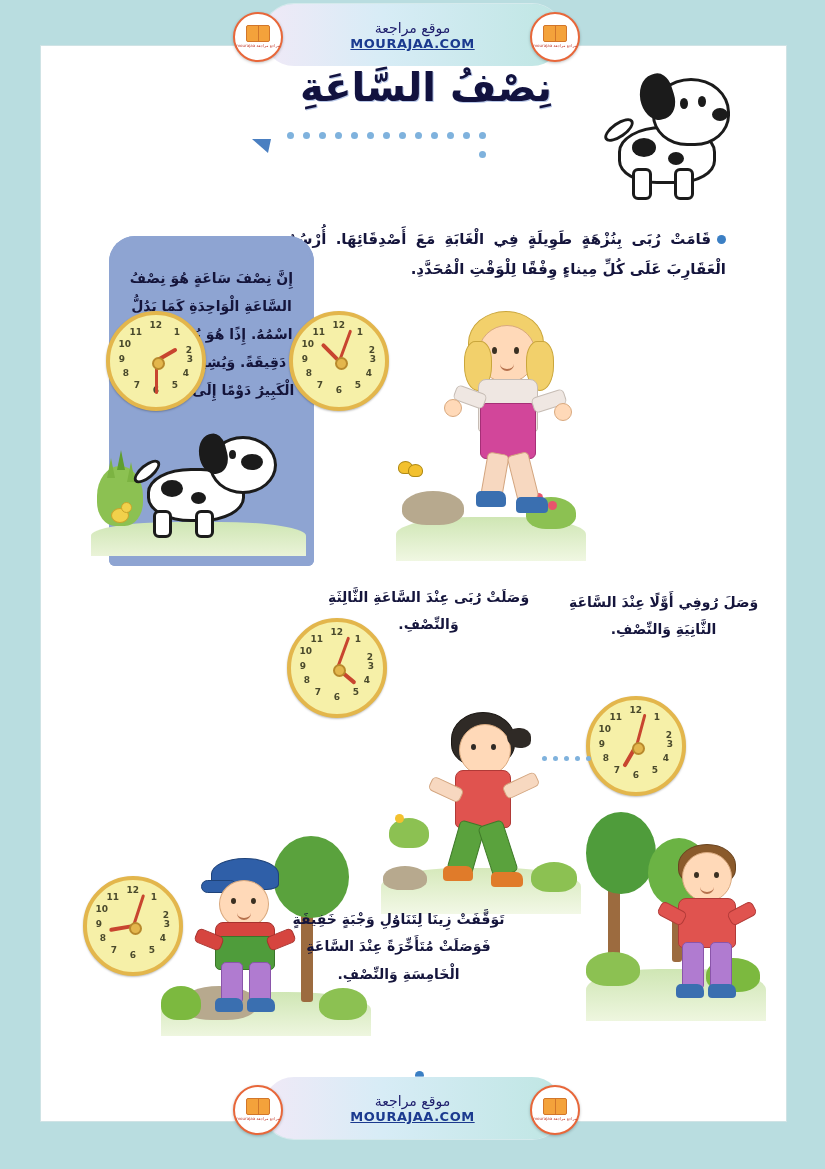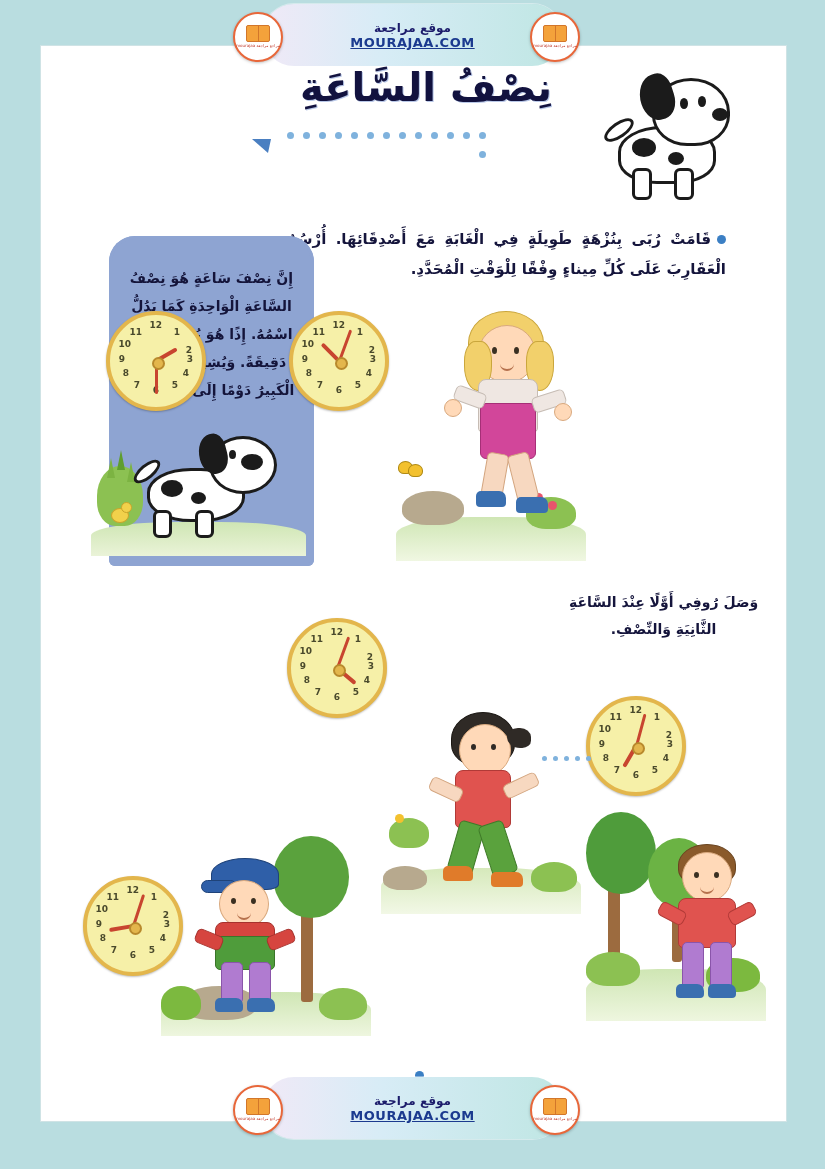--- a/index.html
+++ b/index.html
@@ -26,21 +26,21 @@
     width:300px;height:62px;
     border-radius:31px;
     background:linear-gradient(90deg,#f0e9f7 0%,#d7ecf6 40%,#bfe6e3 100%);
     display:flex;flex-direction:column;
     align-items:center;justify-content:center;
     z-index:40;
     box-shadow:0 0 0 1px rgba(255,255,255,.4);
   }
   .wm-top{top:4px;}
   .wm-bottom{top:1077px;}
-  .wm-line1{font-size:12px;color:#1c1c6b;font-weight:bold;direction:rtl;}
+  .wm-line1{font-size:14px;color:#1c1c6b;font-weight:normal;direction:rtl;}
   .wm-line2{font-size:13px;color:#1b3a8f;font-weight:bold;letter-spacing:.5px;
             text-decoration:underline;}
   .wm-badge{
     position:absolute;width:46px;height:46px;border-radius:50%;
     background:#ffffff;border:2px solid #e8673a;
     display:flex;flex-direction:column;align-items:center;justify-content:center;
     z-index:41;box-shadow:0 1px 3px rgba(0,0,0,.25);
   }
   .wm-badge .bk{
     width:22px;height:15px;border-radius:2px;
@@ -290,20 +290,21 @@
       <div class="head" style="left:4px;top:88px;width:16px;height:16px;"></div>
       <div class="head" style="left:114px;top:92px;width:16px;height:16px;"></div>
       <div class="leg" style="left:44px;top:142px;width:20px;height:42px;background:#f7d8c0;border:1.5px solid #d3a57f;transform:rotate(10deg);"></div>
       <div class="leg" style="left:72px;top:142px;width:20px;height:46px;background:#f7d8c0;border:1.5px solid #d3a57f;transform:rotate(-14deg);"></div>
       <div class="shoe" style="left:36px;top:180px;width:30px;height:16px;"></div>
       <div class="shoe" style="left:76px;top:186px;width:32px;height:16px;"></div>
     </div>
   </div>
 
   <div class="cap" style="top:543px;right:20px;width:205px;">وَصَلَ رُوفِي أَوَّلًا عِنْدَ السَّاعَةِ الثَّانِيَةِ وَالنِّصْفِ.</div>
+  <div class="cap" style="top:538px;right:250px;width:215px;">وَصَلَتْ رُبَى عِنْدَ السَّاعَةِ الثَّالِثَةِ وَالنِّصْفِ.</div>
 
   <div class="clock" style="top:572px;left:246px;">
     <div class="num" style="left:40px;top:5px;">12</div>
     <div class="num" style="left:61px;top:12px;">1</div>
     <div class="num" style="left:73px;top:30px;">2</div>
     <div class="num" style="left:74px;top:39px;">3</div>
     <div class="num" style="left:70px;top:53px;">4</div>
     <div class="num" style="left:59px;top:65px;">5</div>
     <div class="num" style="left:40px;top:70px;">6</div>
     <div class="num" style="left:21px;top:65px;">7</div>
@@ -424,20 +425,21 @@
       <div style="position:absolute;left:20px;top:78px;width:58px;height:32px;background:#4f9c3b;border:1.5px solid #3a7529;border-radius:5px;"></div>
       <div class="arm" style="left:0px;top:74px;width:26px;height:13px;background:#d6453f;border:1.5px solid #a6322d;transform:rotate(22deg);"></div>
       <div class="arm" style="left:72px;top:74px;width:26px;height:13px;background:#d6453f;border:1.5px solid #a6322d;transform:rotate(-22deg);"></div>
       <div class="leg" style="left:26px;top:104px;width:20px;height:40px;background:#b07bd0;border:1.5px solid #8a55aa;"></div>
       <div class="leg" style="left:54px;top:104px;width:20px;height:40px;background:#b07bd0;border:1.5px solid #8a55aa;"></div>
       <div class="shoe" style="left:20px;top:140px;width:28px;height:14px;"></div>
       <div class="shoe" style="left:52px;top:140px;width:28px;height:14px;"></div>
     </div>
   </div>
 
+  <div class="cap" style="top:860px;right:280px;width:215px;">تَوَقَّفَتْ زِينَا لِتَنَاوُلِ وَجْبَةٍ خَفِيفَةٍ فَوَصَلَتْ مُتَأَخِّرَةً عِنْدَ السَّاعَةِ الْخَامِسَةِ وَالنِّصْفِ.</div>
 
   <div class="bottom-task">
     <span class="bullet-blue"></span>
   </div>
 
 </div>
 
 <div class="wm wm-top">
   <div class="wm-line1">موقع مراجعة</div>
   <div class="wm-line2">MOURAJAA.COM</div>

